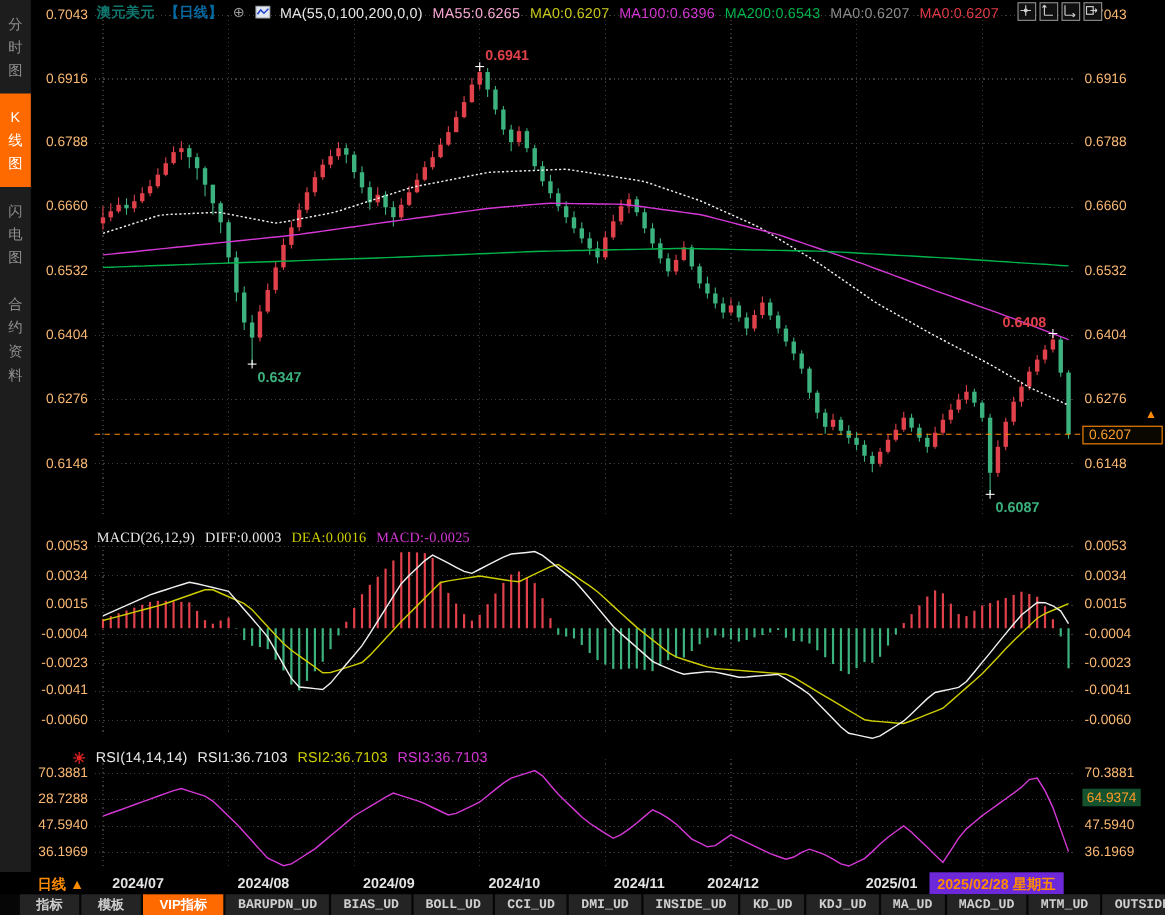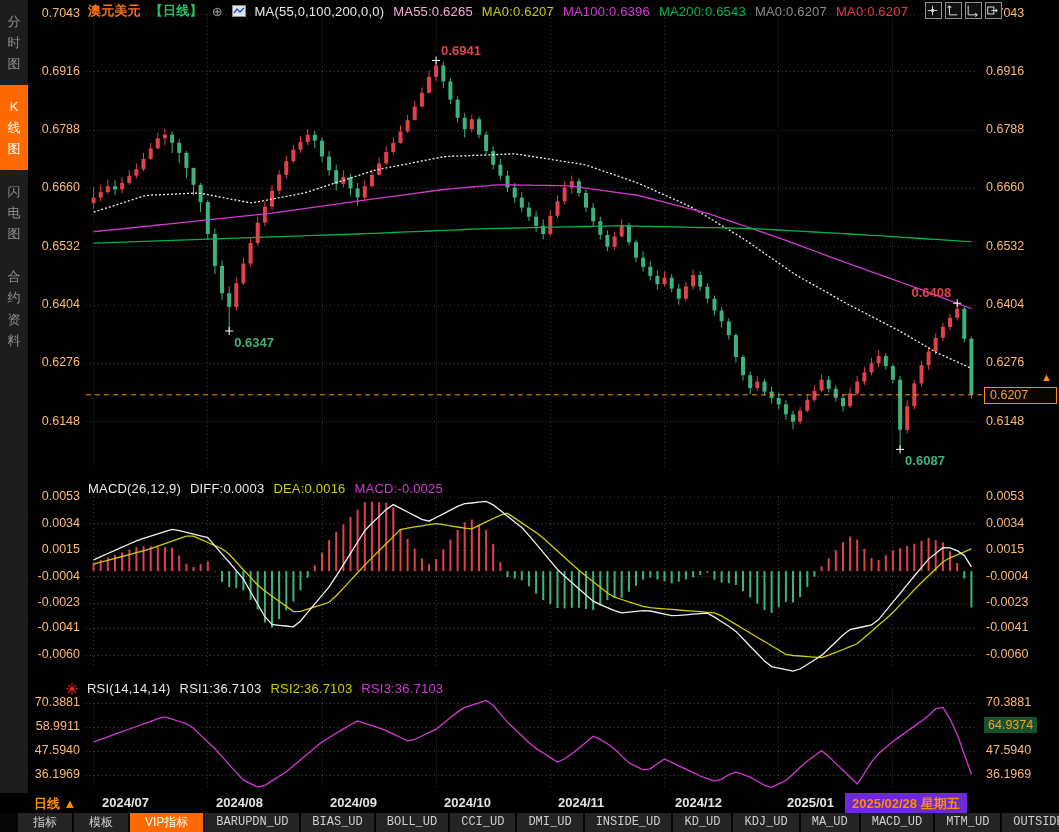--- a/index.html
+++ b/index.html
@@ -10,21 +10,21 @@
   }
   #chart-svg{position:absolute;left:0;top:0;z-index:1;}
   
   .sidebar{position:absolute;left:0;top:0;width:28px;height:793px;background:#1d1d1d;border-right:1px solid #000;z-index:8;}
   .side-item{width:100%;color:#8f8f8f;font-size:13px;text-align:center;padding:11px 0;cursor:pointer;}
   .side-item b{display:block;font-weight:normal;line-height:1.62;}
   .side-item.active{background:#ff6a00;color:#fff;}
   
   .hdr{position:absolute;display:flex;gap:9px;align-items:center;font-size:13px;z-index:6;white-space:nowrap;}
   #main-header{left:88px;top:2px;}
-  #macd-header{left:88px;top:481px;}
+  #macd-header{left:88px;top:481px;font-family:Liberation Serif, serif;}
   #rsi-header{left:66px;top:681px;}
   .hdr .seg{letter-spacing:0.2px;}
   .hdr .title{font-weight:bold;}
   
   .axis-label{position:absolute;font-size:12.5px;color:#fdba74;z-index:4;line-height:15px;}
   .left-lab{left:28px;width:52px;text-align:right;}
   .right-lab{left:986px;text-align:left;}
   
   .price-badge{position:absolute;left:984px;top:387px;width:66px;height:15px;border:1px solid #ff8c00;
     background:#0a0600;color:#ffa028;font-size:12.5px;line-height:15px;padding-left:5px;z-index:7;}
@@ -36,21 +36,21 @@
   .topbtn{width:15px;height:15px;border:1px solid #8f8f8f;background:#101010;cursor:pointer;}
   .topbtn svg{display:block;}
   
   .dateaxis{position:absolute;left:0;top:793px;width:1059px;height:20px;background:#000;z-index:8;}
   .period{position:absolute;left:34px;top:2px;color:#ff8c00;font-weight:bold;font-size:13px;cursor:pointer;}
   .datelab{position:absolute;top:2px;color:#e4e4e4;font-weight:bold;font-size:13px;}
   .datebox{position:absolute;left:845px;top:0px;background:#6d28d9;color:#ff8c00;font-weight:bold;
     font-size:13px;padding:2px 7px;}
   
   .toolbar{position:absolute;left:0;top:813px;width:1059px;height:19px;background:#060606;display:flex;
-    padding-left:18px;box-sizing:border-box;z-index:8;}
+    padding-left:18px;box-sizing:border-box;z-index:8;font-weight:bold;}
   .tb-item{background:#242424;color:#cfcfcf;font-size:12px;line-height:19px;padding:0 11px;margin-right:2px;
     font-family:"Liberation Mono","DejaVu Sans Mono",monospace;cursor:pointer;white-space:nowrap;}
   .tb-item.cn{font-family:"Liberation Sans","DejaVu Sans",sans-serif;padding:0 15px;}
   .tb-item.active{background:#ff6a00;color:#fff;}
 </style>
 </head>
 <body>
 
 <svg id="chart-svg" width="1059" height="793">
     <g shape-rendering="crispEdges">
@@ -535,21 +535,21 @@
     <div class="axis-label left-lab" style="top: 569px;">-0.0004</div>
     <div class="axis-label right-lab" style="top: 569px;">-0.0004</div>
     <div class="axis-label left-lab" style="top: 595px;">-0.0023</div>
     <div class="axis-label right-lab" style="top: 595px;">-0.0023</div>
     <div class="axis-label left-lab" style="top: 620px;">-0.0041</div>
     <div class="axis-label right-lab" style="top: 620px;">-0.0041</div>
     <div class="axis-label left-lab" style="top: 647px;">-0.0060</div>
     <div class="axis-label right-lab" style="top: 647px;">-0.0060</div>
     <div class="axis-label left-lab" style="top: 695px;">70.3881</div>
     <div class="axis-label right-lab" style="top: 695px;">70.3881</div>
-    <div class="axis-label left-lab" style="top: 719px;">58.9911</div>
+    <div class="axis-label left-lab" style="top: 719px;">28.7288</div>
     <div class="axis-label left-lab" style="top: 743px;">47.5940</div>
     <div class="axis-label right-lab" style="top: 743px;">47.5940</div>
     <div class="axis-label left-lab" style="top: 767px;">36.1969</div>
     <div class="axis-label right-lab" style="top: 767px;">36.1969</div>
   </div>
 
 <div class="sidebar" id="sidebar">
     <div class="side-item" title="分时图">
       <b>分</b>
       <b>时</b>
@@ -567,22 +567,22 @@
     </div>
     <div class="side-item" title="合约资料">
       <b>合</b>
       <b>约</b>
       <b>资</b>
       <b>料</b>
     </div>
   </div>
 
 <div class="hdr" id="main-header">
-    <span class="seg title" style="color: #f97316;">澳元美元</span>
-    <span class="seg title" style="color: #22c55e;">【日线】</span>
+    <span class="seg title" style="color: #0f766e;">澳元美元</span>
+    <span class="seg title" style="color: #0369a1;">【日线】</span>
     <span style="display: inline-flex; align-items: center; color: rgb(154, 154, 154); font-size: 13px;">⊕</span>
     <span style="display: inline-flex; align-items: center;">
       <svg width="14" height="12" viewBox="0 0 14 12">
         <rect x="0.5" y="0.5" width="13" height="11" fill="#dfe6f2" stroke="#8a8a8a"></rect>
         <polyline points="2,8 5,4 8,7 12,3" fill="none" stroke="#2244cc" stroke-width="1.4"></polyline>
       </svg>
     </span>
     <span class="seg" style="color: rgb(232, 232, 232);">MA(55,0,100,200,0,0)</span>
     <span class="seg" style="color: #f9a8d4;">MA55:0.6265</span>
     <span class="seg" style="color: rgb(200, 200, 30);">MA0:0.6207</span>
@@ -657,21 +657,21 @@
 <div class="rsi-badge">64.9374</div>
 
 <div class="dateaxis" id="dateaxis">
   <span class="period">日线 ▲</span>
   <span class="datebox">2025/02/28 星期五</span>
 <span class="datelab" style="left: 102px;">2024/07</span>
     <span class="datelab" style="left: 216px;">2024/08</span>
     <span class="datelab" style="left: 330px;">2024/09</span>
     <span class="datelab" style="left: 444px;">2024/10</span>
     <span class="datelab" style="left: 558px;">2024/11</span>
-    <span class="datelab" style="left: 675px;">2024/12</span>
+    <span class="datelab" style="left: 643px;">2024/12</span>
     <span class="datelab" style="left: 787px;">2025/01</span>
   </div>
 
 <div class="toolbar" id="toolbar">
     <div class="tb-item cn">指标</div>
     <div class="tb-item cn">模板</div>
     <div class="tb-item cn active">VIP指标</div>
     <div class="tb-item">BARUPDN_UD</div>
     <div class="tb-item">BIAS_UD</div>
     <div class="tb-item">BOLL_UD</div>

